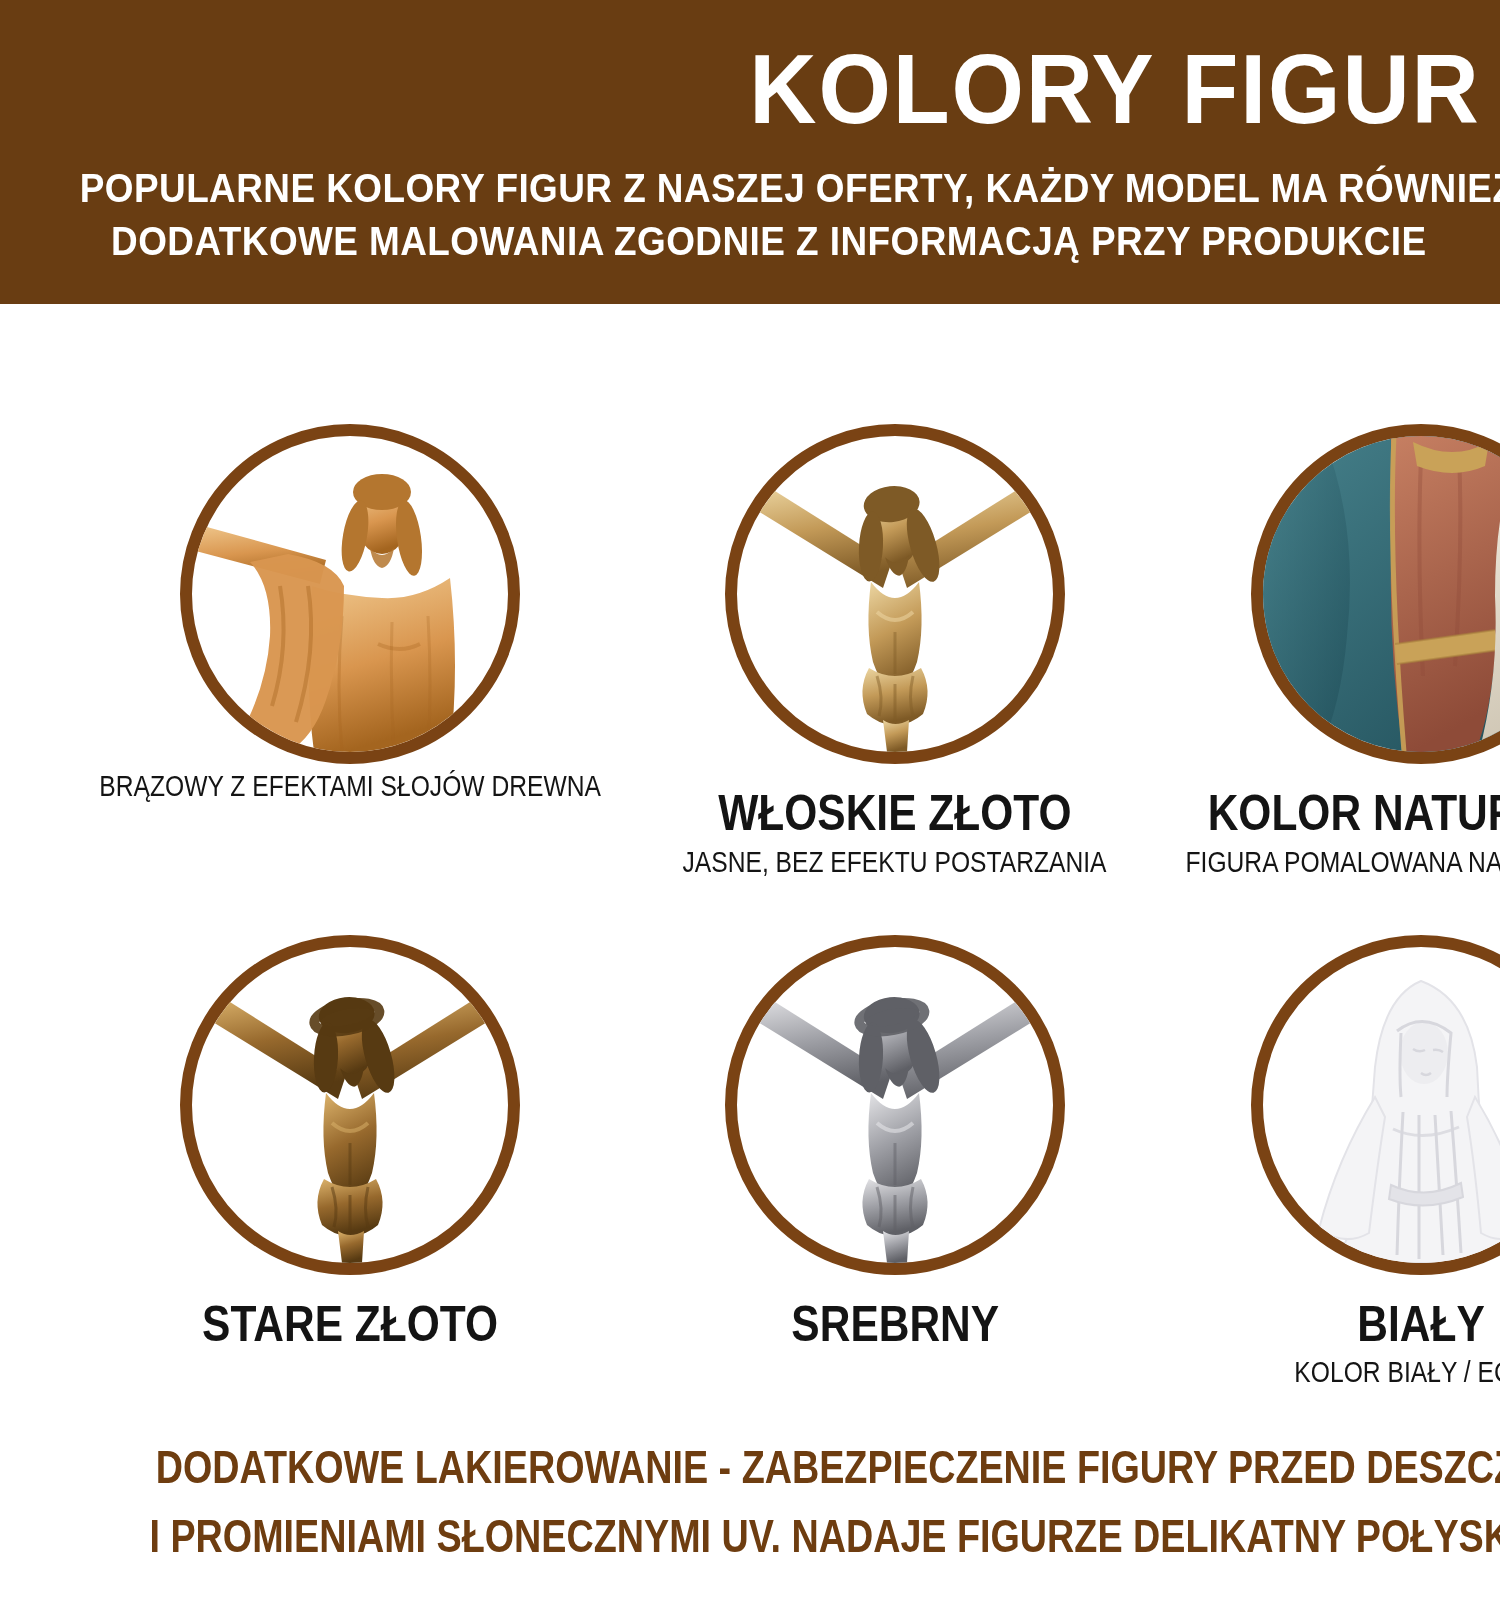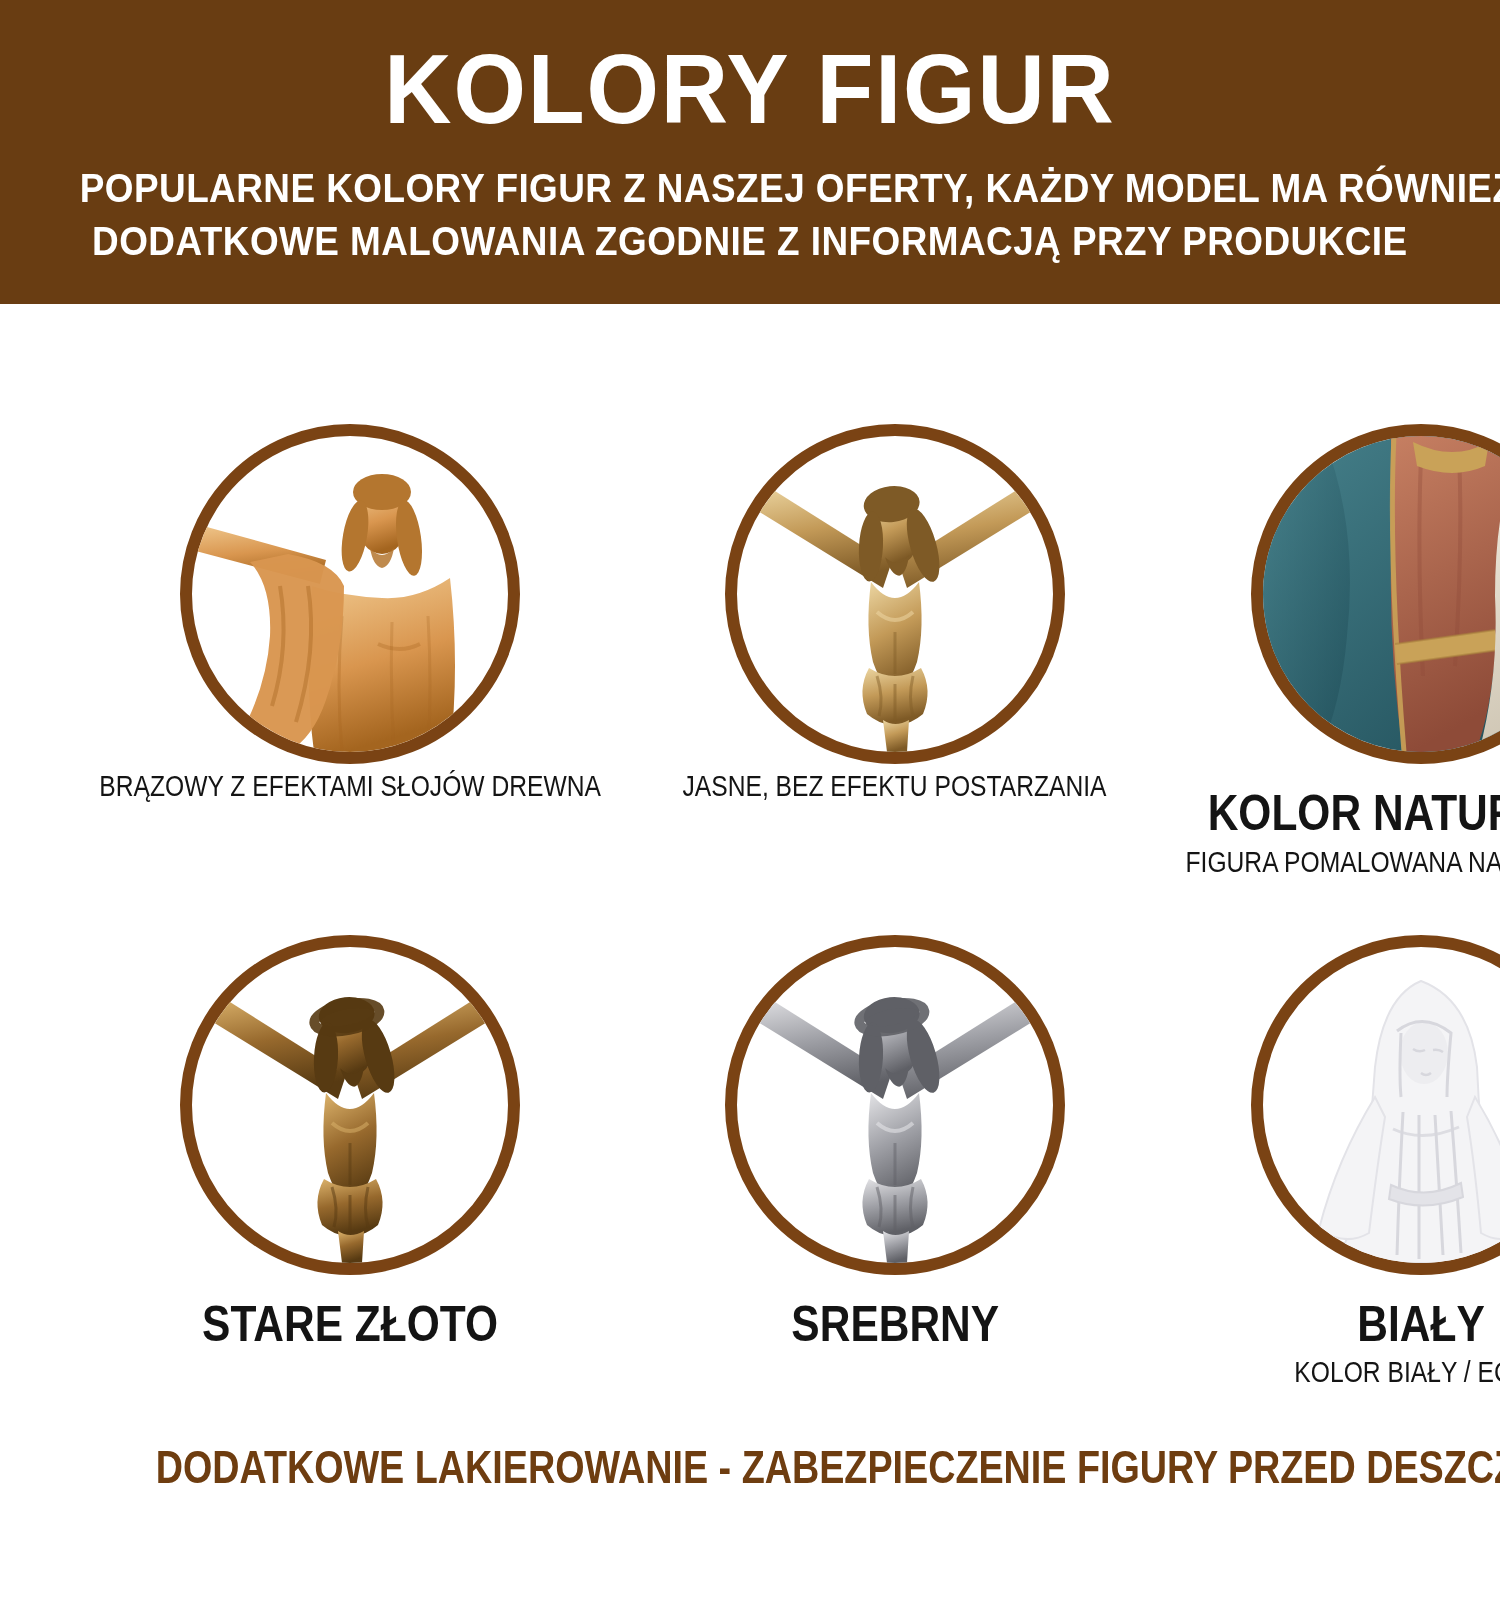--- a/index.html
+++ b/index.html
@@ -7,21 +7,21 @@
     width:1500px;height:1600px;overflow:hidden;background:#ffffff;
     font-family:"Liberation Sans",sans-serif;
     -webkit-font-smoothing:antialiased;
   }
   .cx95{display:inline-block;transform:scaleX(.95);transform-origin:center;white-space:nowrap;}
   .cx90{display:inline-block;transform:scaleX(.90);transform-origin:center;white-space:nowrap;}
   .cx85{display:inline-block;transform:scaleX(.85);transform-origin:center;white-space:nowrap;}
   .cx82{display:inline-block;transform:scaleX(.82);transform-origin:center;white-space:nowrap;}
 
   .hdr{
-    height:304px;box-sizing:border-box;color:#fff;text-align:center;
+    height:304px;box-sizing:border-box;color:#fff;text-align:right;
     padding-top:40px;
   }
   .hdr h1{margin:0;font-size:98px;font-weight:bold;line-height:1.02;letter-spacing:2px;}
   .hdr .sub{margin:0;font-size:41px;font-weight:bold;line-height:1.3;letter-spacing:.5px;}
   .hdr .sub.first{margin-top:22px;}
 
   .grid{
     display:grid;grid-template-columns:1fr 1fr 1fr;
     padding:0 55px;margin-top:120px;row-gap:56px;
   }
@@ -99,20 +99,21 @@
           <path d="M146,284 L150,316 L170,316 L172,284 Q158,292 146,284 Z" fill="url(#grad-gold)"></path>
           <g transform="rotate(-6 158 100)">
             <ellipse cx="158" cy="98" rx="24" ry="31" fill="url(#grad-gold)"></ellipse>
             <ellipse cx="158" cy="68" rx="28" ry="18" fill="#7e5a26"></ellipse>
             <ellipse cx="133" cy="108" rx="12" ry="35" transform="rotate(9 133 108)" fill="#7e5a26"></ellipse>
             <ellipse cx="185" cy="112" rx="13" ry="38" transform="rotate(-10 185 112)" fill="#7e5a26"></ellipse>
             <path d="M146,120 Q158,134 170,120 Q166,138 158,140 Q150,138 146,120 Z" fill="#7e5a26"></path>
           </g>
         </svg>
       </div>
+      <h2 class="cap"><span class="cx85">WŁOSKIE ZŁOTO</span></h2>
       <p class="capsub"><span class="cx85">JASNE, BEZ EFEKTU POSTARZANIA</span></p>
     </section>
 
     <section class="cell">
       <div class="circle" style="border-color: rgb(122, 67, 20);">
         <svg viewBox="0 0 316 316">
           <defs>
             <linearGradient id="grad-cloak" x1="0" y1="0" x2="1" y2="1">
               <stop offset="0" stop-color="#47828c"></stop>
               <stop offset="1" stop-color="#1d4a55"></stop>
@@ -229,15 +230,16 @@
         </svg>
       </div>
       <h2 class="cap"><span class="cx85">BIAŁY</span></h2>
       <p class="capsub"><span class="cx85">KOLOR BIAŁY / ECRU</span></p>
     </section>
 
   </main>
 
   <footer class="footer" style="color: rgb(110, 61, 16);">
     <p><span class="cx82">DODATKOWE LAKIEROWANIE - ZABEZPIECZENIE FIGURY PRZED DESZCZEM</span></p>
+    <p><span class="cx82">I PROMIENIAMI SŁONECZNYMI UV. NADAJE FIGURZE DELIKATNY POŁYSK</span></p>
   </footer>
 
 </div>
 
 </body></html>

